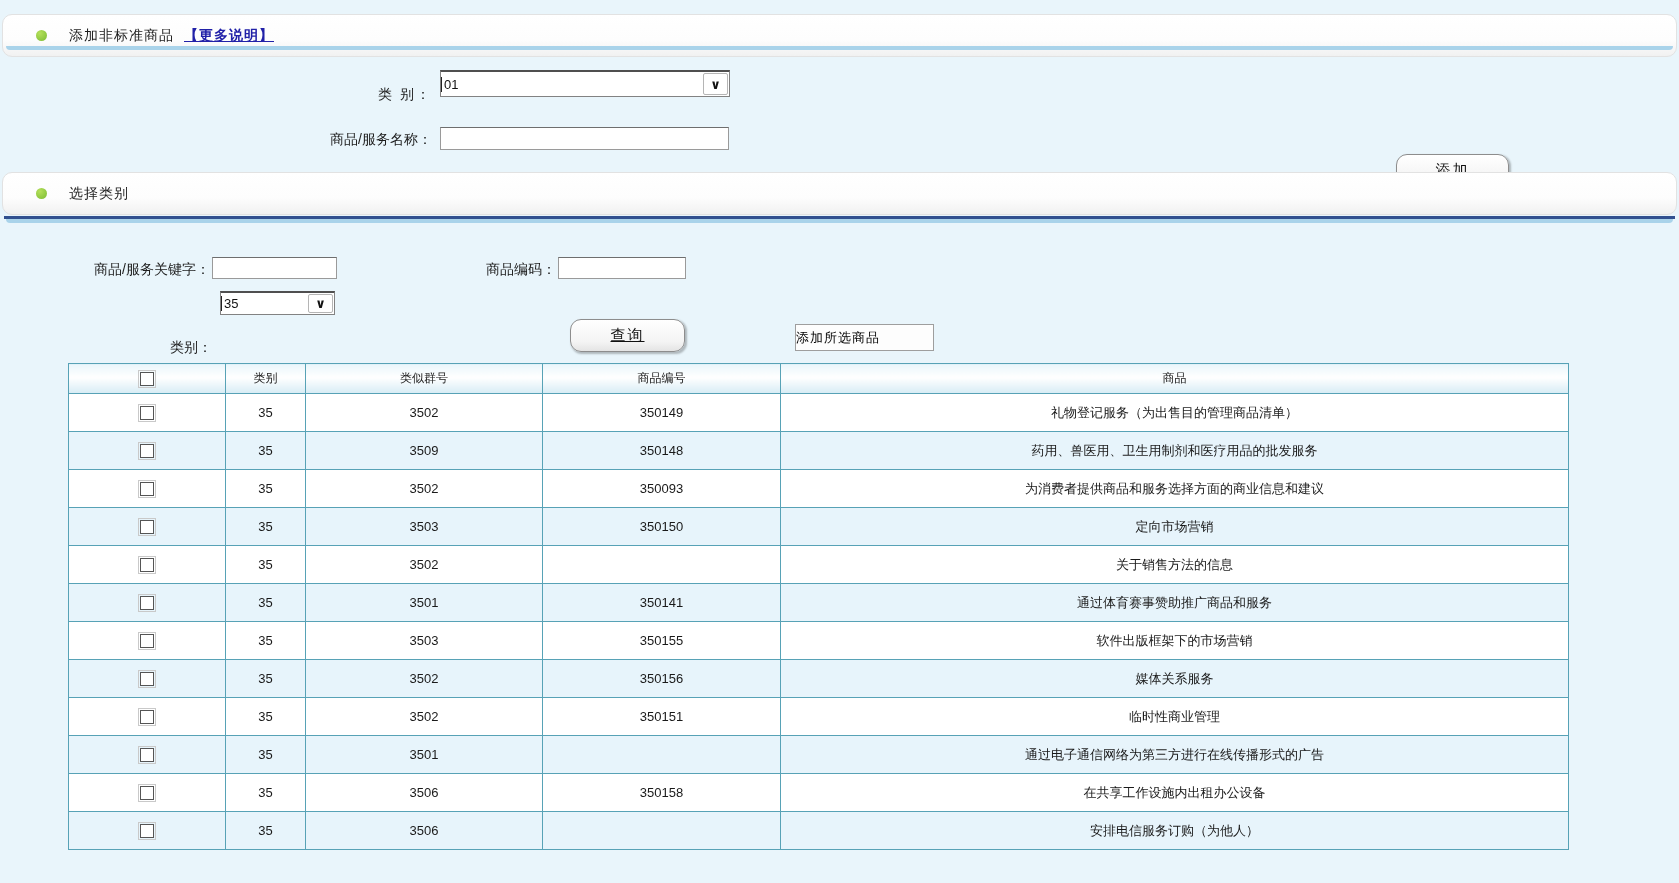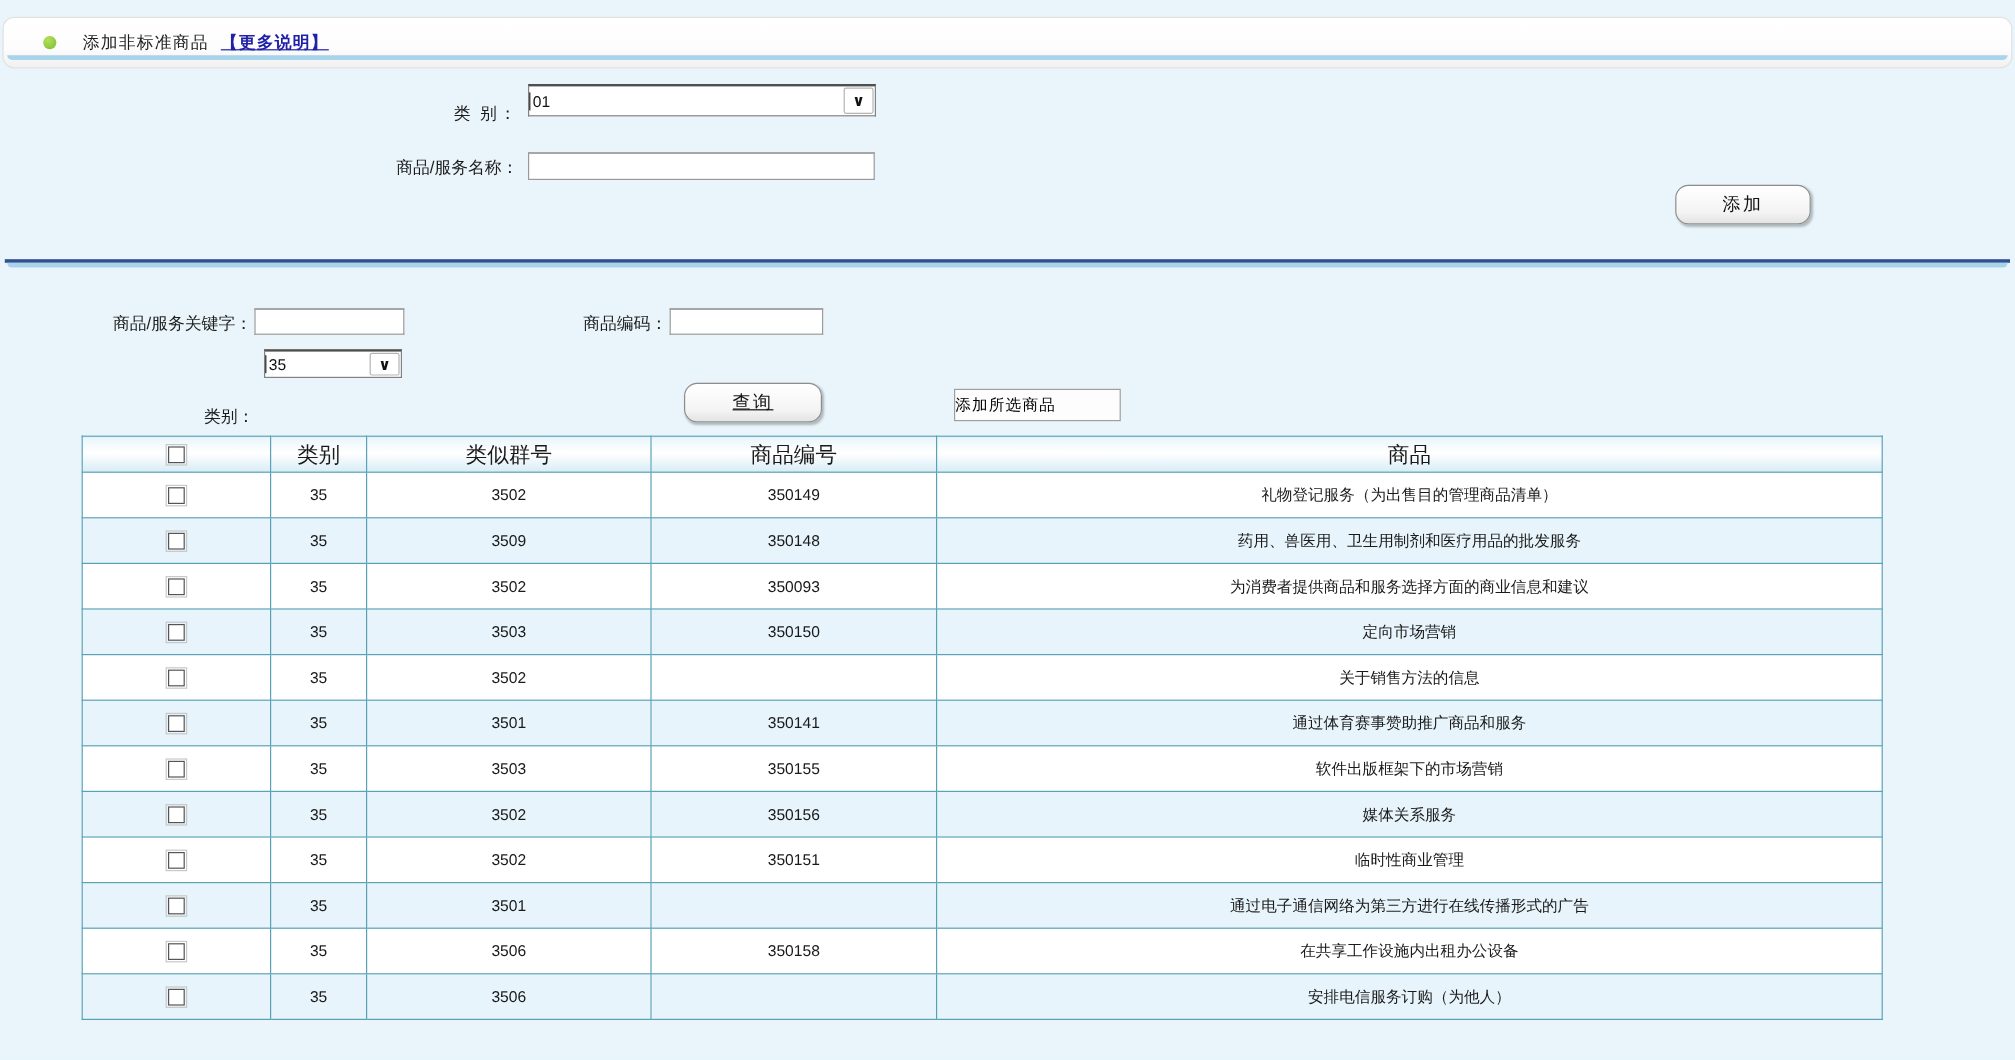--- a/index.html
+++ b/index.html
@@ -21,21 +21,21 @@
   .combo { position:absolute; background:#fff; border:1px solid #828282; border-top:2px solid #4f4f4f; display:flex; align-items:center; cursor:pointer; }
   .combo .val { flex:1; font-size:13px; color:#111; padding-left:2px; border-left:1px solid #222; }
   .combo .arrow { flex:none; width:25px; align-self:stretch; display:flex; align-items:center; justify-content:center; border:1px solid #b5b5b5; border-radius:2px; margin:1px; background:#fff; font-size:13px; font-weight:bold; color:#111; }
 
   .btn-round { position:absolute; background:linear-gradient(180deg,#ffffff 0%,#f4f4f4 70%,#e4e4e4 100%); border:1px solid #8d8d8d; border-radius:11px; box-shadow:1.5px 1.5px 2px rgba(0,0,0,.25); font-size:15px; color:#111; text-align:center; cursor:pointer; font-family:inherit; letter-spacing:2px;margin-top:32px; }
   .btn-flat { position:absolute; background:#fdfdfd; border:1px solid #9e9e9e; font-size:13px; color:#000000; text-align:left; cursor:pointer; font-family:inherit; letter-spacing:1px; }
 
   
   table.grid { position:absolute; left:68px; top:363px; width:1500px; border-collapse:collapse; table-layout:fixed; background:#fff; }
   table.grid th, table.grid td { border:1px solid #57a2b6; text-align:center; font-size:13px; color:#1a1a1a; overflow:hidden; white-space:nowrap; }
-  table.grid th { height:30px; background:linear-gradient(180deg,#eaf6fb 0%,#ffffff 45%,#d7ecf5 100%); font-weight:normal; font-size:18px; }
+  table.grid th { height:30px; background:linear-gradient(180deg,#eaf6fb 0%,#ffffff 45%,#d7ecf5 100%); font-weight:normal; font-size:12px; }
   table.grid td { height:38px; }
   table.grid tr.alt td { background:#e7f4fb; }
   .cb { display:inline-block; width:14px; height:14px; background:#fff; border:1px solid #555; outline:1px solid #c9c9c9; outline-offset:1px; vertical-align:middle; cursor:pointer; }
 
   .watermark { position:absolute; left:1185px; top:728px; width:380px; font-size:46px; font-weight:bold; color:rgba(150,150,150,0.45); letter-spacing:3px; white-space:nowrap; z-index:5; pointer-events:none; }
 </style>
 </head>
 <body>
 
 <div class="page">
@@ -51,20 +51,24 @@
   <div class="combo" style="left:440px; top:70px; width:290px; height:27px;">
     <span class="val">01</span>
     <span class="arrow">∨</span>
   </div>
 
   <div class="lbl" style="left:280px; top:131px; width:152px;">商品/服务名称：</div>
   <input class="txt" style="left: 440px; top: 127px; width: 289px; height: 23px;" value="">
 
   <button class="btn-round" style="left:1396px; top:122px; width:113px; height:33px;">添加</button>
 
+  <div class="card" style="top:172px;">
+    <span class="bullet"></span>
+    <span class="title">选择类别</span>
+  </div>
   <div class="bar-navy" style="top:216px;"></div>
   <div class="bar-light" style="top:219px;"></div>
 
   <div class="lbl" style="left:60px; top:261px; width:150px;">商品/服务关键字：</div>
   <input class="txt" style="left: 212px; top: 257px; width: 125px; height: 22px;" value="">
 
   <div class="lbl" style="left:456px; top:261px; width:100px;">商品编码：</div>
   <input class="txt" style="left: 558px; top: 257px; width: 128px; height: 22px;" value="">
 
   <div class="lbl" style="left:150px; top:295px; width:62px;margin-top:44px;">类别：</div>

